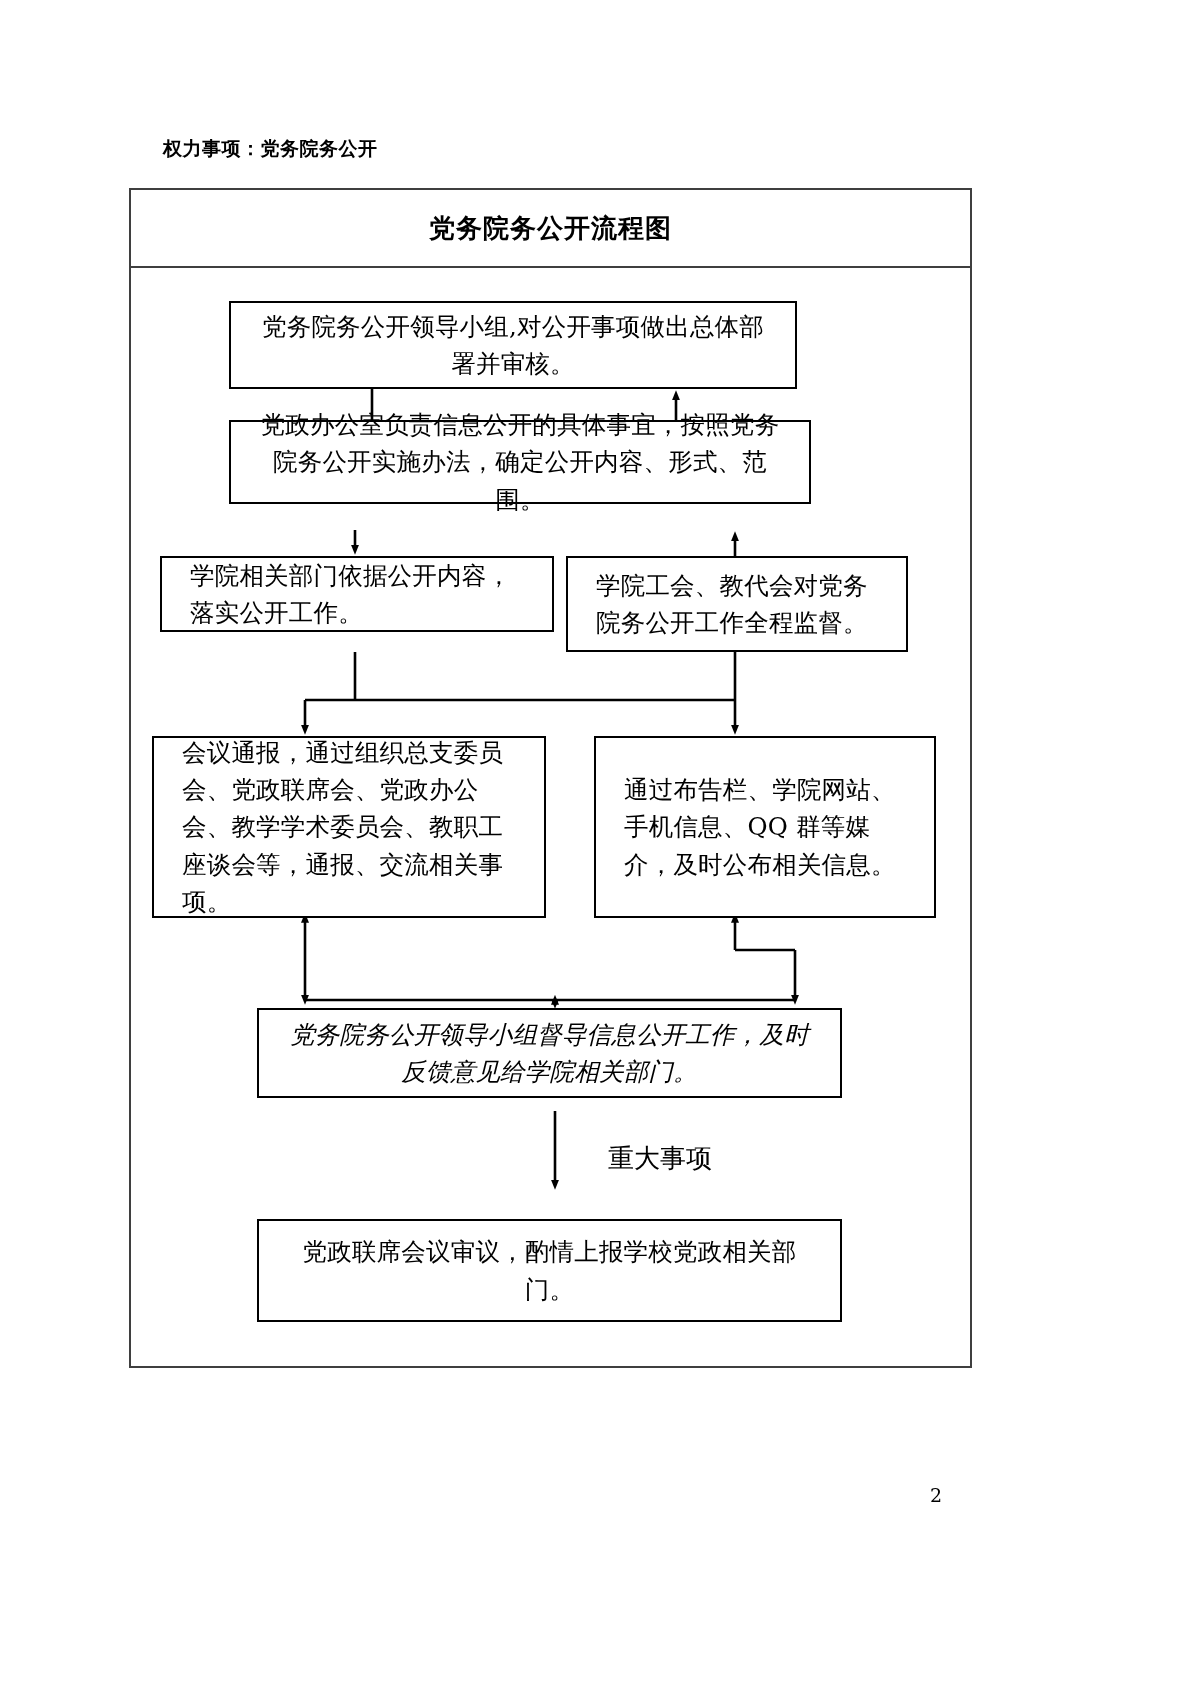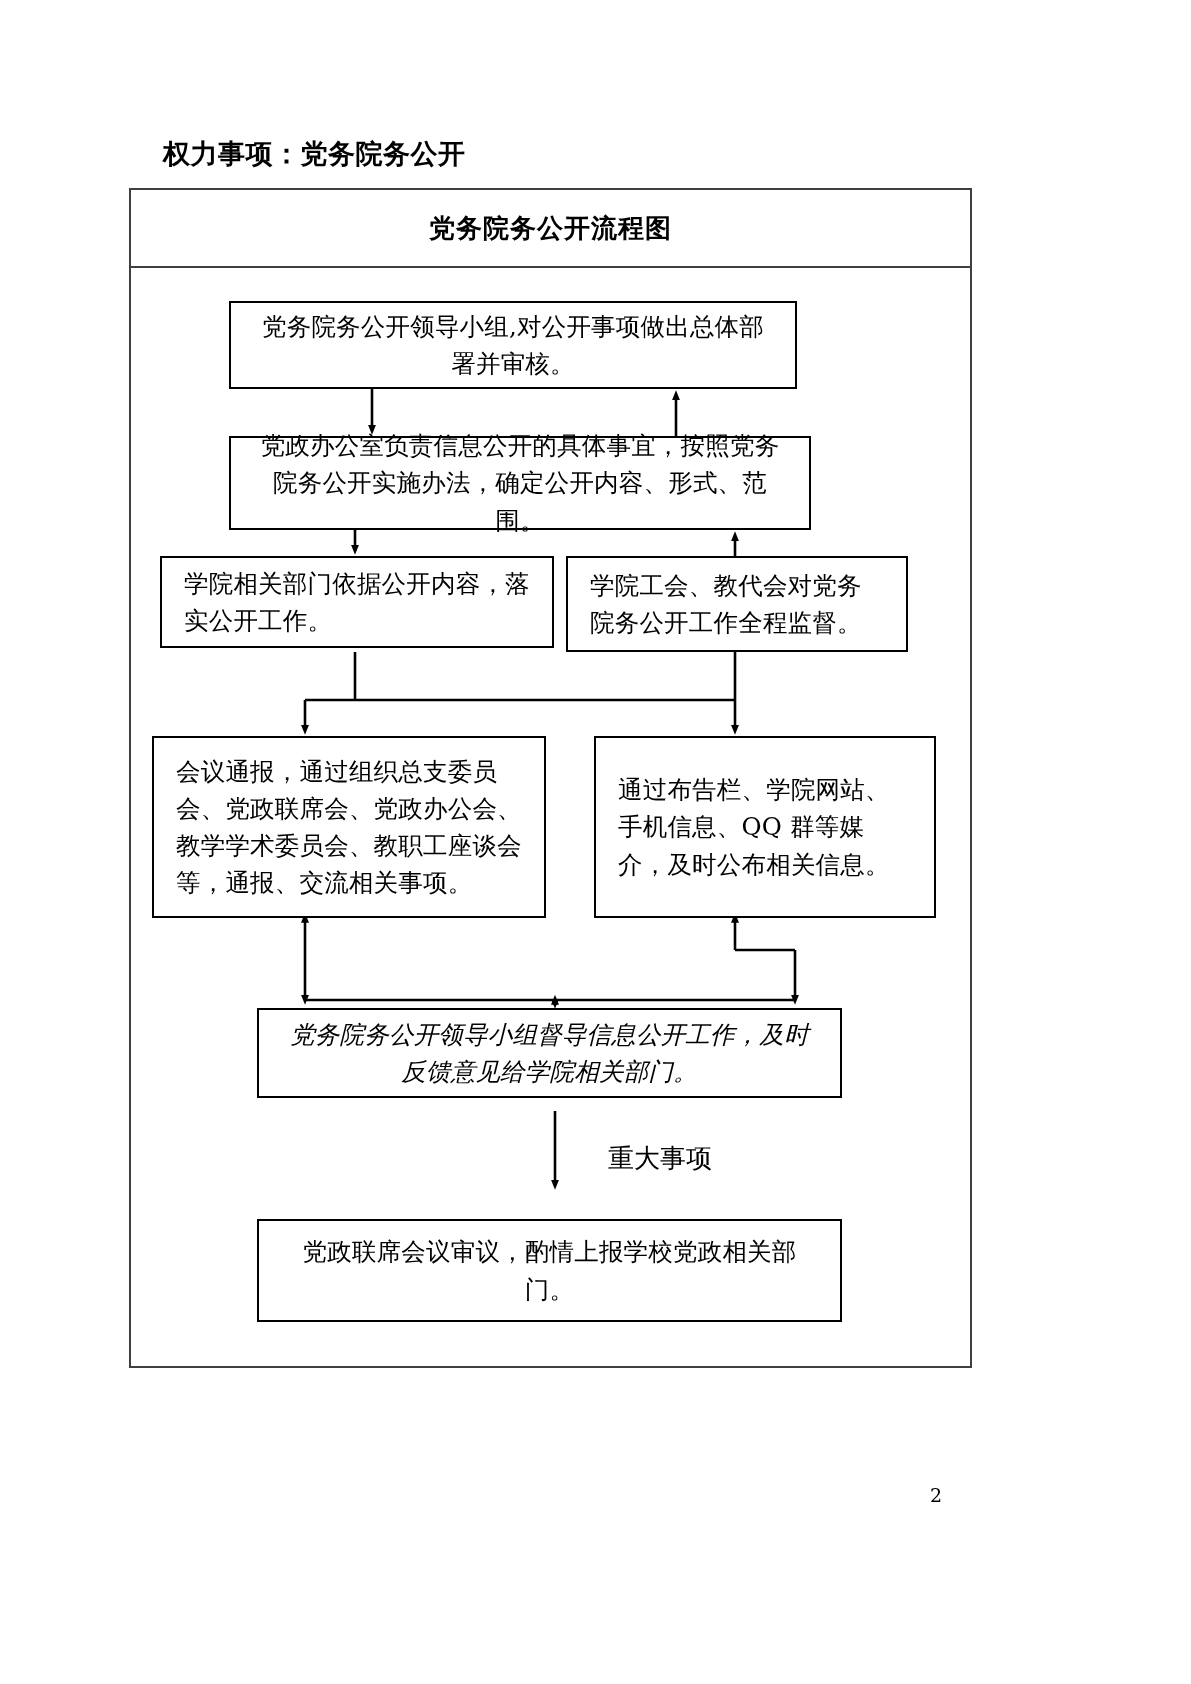--- a/index.html
+++ b/index.html
@@ -19,21 +19,21 @@
   .page {
     position: absolute;
     inset: 0;
   }
 
   
   .doc-heading {
     position: absolute;
     left: 163px;
     top: 136px;
-    font-size: 27px;
+    font-size: 19px;
     font-weight: bold;
     letter-spacing: 0.5px;
     white-space: nowrap;
   }
 
   
   .frame {
     position: absolute;
     left: 129px;
     top: 188px;
@@ -68,28 +68,28 @@
     display: flex;
     align-items: center;
     justify-content: center;
     text-align: center;
     background: #ffffff;
     z-index: 3;
   }
   .node .txt {
     font-size: 24.5px;
     line-height: 1.52;
-    padding: 0 22px;
+    padding: 0 28px;
     letter-spacing: 0.2px;
   }
 
   
   #node-leadgroup   { left: 229px; top: 301px;  width: 568px; height: 88px; }
-  #node-office      { left: 229px; top: 436px;  width: 582px; height: 94px; }
-  #node-depts       { left: 160px; top: 556px;  width: 394px; height: 92px; }
+  #node-office      { left: 229px; top: 420px;  width: 582px; height: 84px; }
+  #node-depts       { left: 160px; top: 556px;  width: 394px; height: 76px; }
   #node-union       { left: 566px; top: 556px;  width: 342px; height: 96px; }
   #node-meeting     { left: 152px; top: 736px;  width: 394px; height: 182px; }
   #node-channels    { left: 566px; top: 736px;  width: 342px; height: 182px; margin-left: 28px; }
   #node-supervise   { left: 257px; top: 1008px; width: 585px; height: 90px; font-style: italic; }
   #node-joint       { left: 257px; top: 1191px; width: 585px; height: 103px; margin-top: 28px; }
 
   #node-meeting .txt,
   #node-channels .txt { text-align: left; }
   #node-depts .txt,
   #node-union .txt    { text-align: left; }

